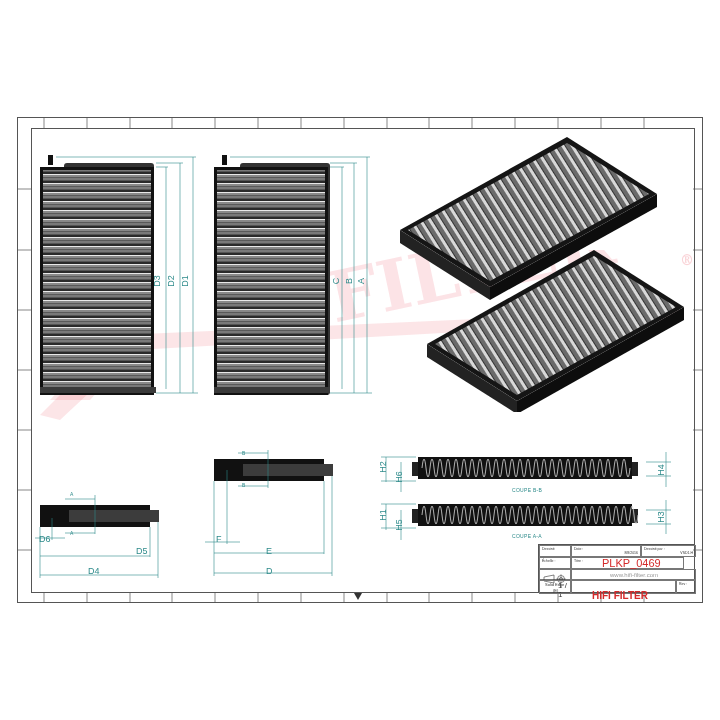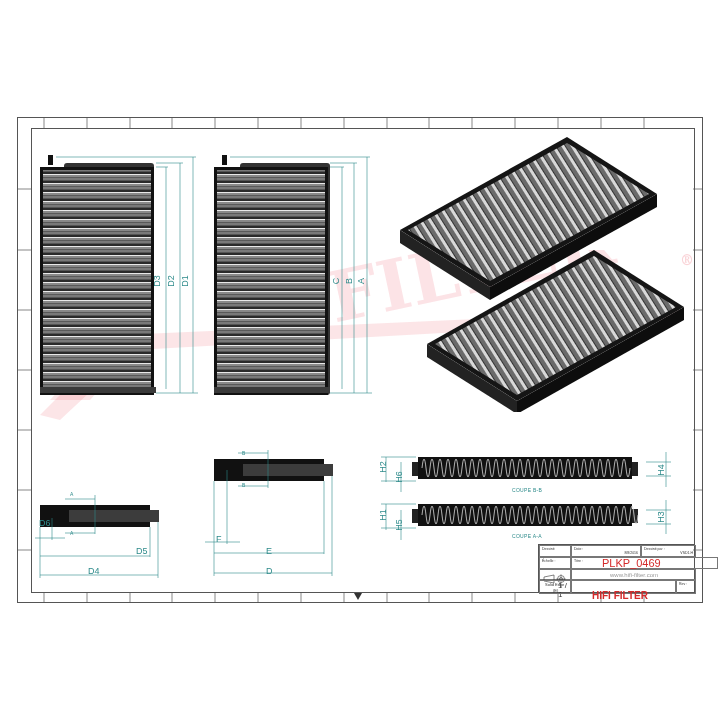--- a/index.html
+++ b/index.html
@@ -175,21 +175,21 @@
       <line x1="115" y1="37" x2="115" y2="67"></line>
       <line x1="123" y1="32" x2="123" y2="88"></line>
     <line x1="17" y1="28" x2="17" y2="50"></line>
     <line x1="0" y1="48" x2="30" y2="48"></line>
     <line x1="5" y1="66" x2="115" y2="66"></line>
       <line x1="5" y1="85" x2="123" y2="85"></line>
   </g>
 </svg>
 <div class="dim" style="left:70px;top:491px;font-size:5px;">A</div>
 <div class="dim" style="left:70px;top:530px;font-size:5px;">A</div>
-<div class="dim" style="left:39px;top:518px;">D6</div>
+<div class="dim" style="left:39px;top:534px;">D6</div>
 <div class="dim" style="left:88px;top:546px;margin-left:48px;">D5</div>
 <div class="dim" style="left:88px;top:566px;">D4</div>
 
 <svg class="abs" style="left:205px;top:448px;" width="135" height="135">
   <rect x="9" y="11" width="110" height="22" fill="#111"></rect>
   <rect x="38" y="16" width="90" height="12" fill="#3c3c3c"></rect>
   <g stroke="#2e8b8b" stroke-width="0.6" fill="none">
     <line x1="33" y1="5" x2="63" y2="5"></line>
       <line x1="63" y1="2" x2="63" y2="40"></line>
       <line x1="33" y1="38" x2="63" y2="38"></line>
@@ -258,21 +258,21 @@
     <span style="position:absolute;right:2px;bottom:1px;font-size:3.5px;color:#333;">8/8/2016</span>
   </div>
   <div class="tb-cell" style="left:102px;top:0;width:55px;height:12px;">
     <span class="tiny">Dessiné par :</span>
     <span style="position:absolute;right:2px;bottom:1px;font-size:3.5px;color:#333;">VSD1.H</span>
   </div>
   <div class="tb-cell" style="left:0;top:12px;width:32px;height:12px;">
     <span class="tiny">Échelle :</span>
     <span style="position:absolute;left:18px;top:3px;font-size:8px;color:#333;margin-top:20px;">1 / 1</span>
   </div>
-  <div class="tb-cell" style="left:32px;top:12px;width:147px;height:12px;">
+  <div class="tb-cell" style="left:32px;top:12px;width:113px;height:12px;">
     <span class="tiny">Titre :</span>
     <span style="position:absolute;left:30px;top:-1px;font-size:11px;color:#d42a2a;">PLKP_0469</span>
   </div>
   <div class="tb-cell" style="left:0;top:24px;width:32px;height:11px;">
     <svg width="30" height="10">
       <polygon points="4,3 14,1 14,9 4,7" fill="none" stroke="#333" stroke-width="0.6"></polygon>
       <circle cx="21" cy="5" r="3.5" fill="none" stroke="#333" stroke-width="0.6"></circle>
       <circle cx="21" cy="5" r="1.5" fill="none" stroke="#333" stroke-width="0.6"></circle>
       <line x1="16" y1="5" x2="26" y2="5" stroke="#333" stroke-width="0.4"></line>
       <line x1="21" y1="0" x2="21" y2="10" stroke="#333" stroke-width="0.4"></line>

